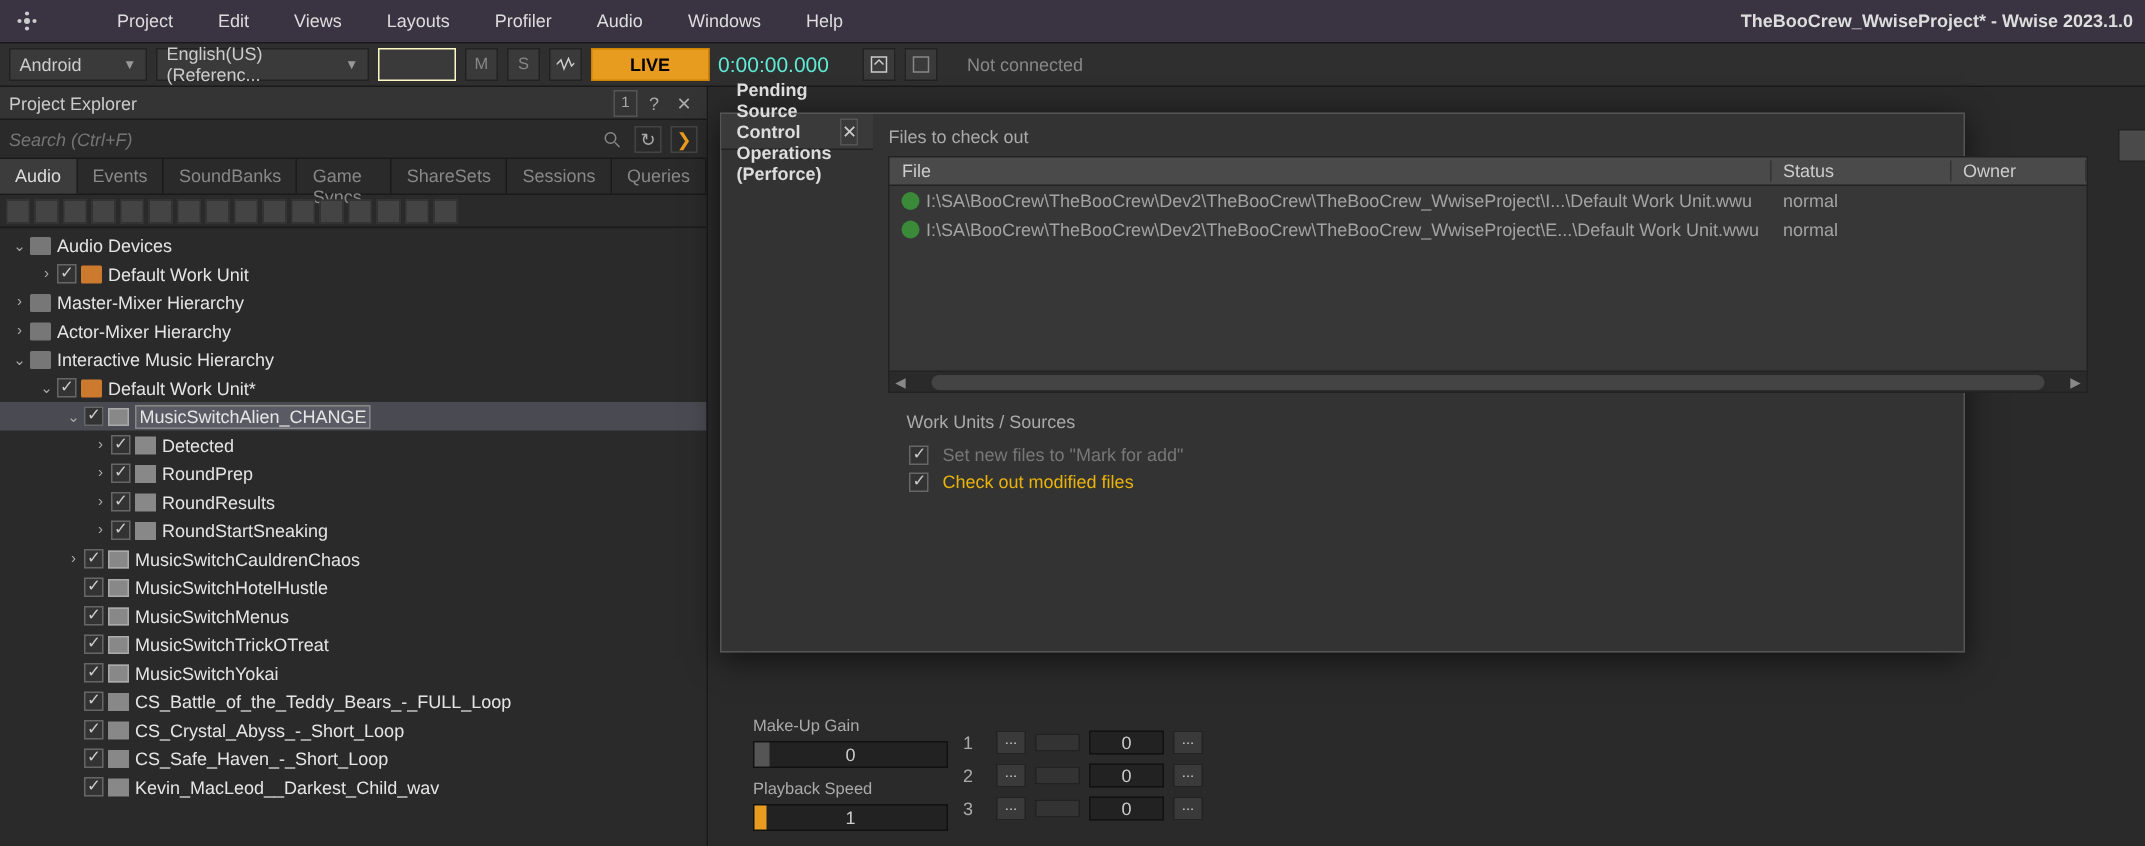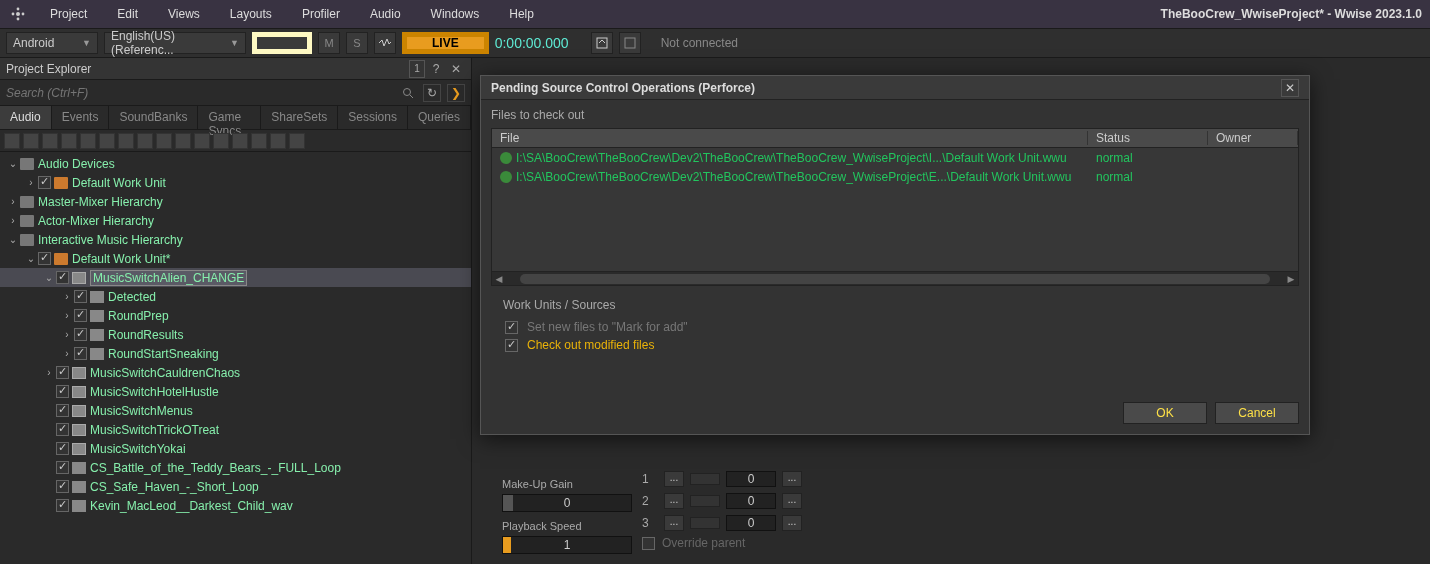--- a/index.html
+++ b/index.html
@@ -1,32 +1,32 @@
 <!DOCTYPE html>
 <html><head>
 <meta charset="utf-8">
 <style>
 * { margin: 0; padding: 0; box-sizing: border-box; font-family: "Segoe UI", Arial, sans-serif; font-size: 12px; }
 body { background: #2a2a2a; color: #ccc; width: 1430px; height: 564px; overflow: hidden; position: relative; }
 
 
-.menubar { height: 28px; background: #393342; display: flex; align-items: center; padding: 0 8px; }
+.menubar { height: 28px; background: #393342; display: flex; align-items: center; padding: 0 8px; gap: 28px; }
 .app-logo { width: 20px; height: 20px; margin-right: 16px; display:flex; align-items:center; justify-content:center; color:#ddd;}
 .menu-items { display: flex; gap: 18px; }
 .menu-item { color: #ddd; cursor: pointer; padding: 4px 6px; }
 .title-right { margin-left: auto; color: #ddd; font-weight: bold; }
 
 
 .toolbar { height: 30px; background: #2f2f2f; border-top:1px solid #1a1a1a; border-bottom:1px solid #1a1a1a; display: flex; align-items: center; padding: 0 6px; gap: 6px; }
 .dropdown { background: #3a3a3a; border:1px solid #222; height: 22px; display:flex; align-items:center; padding:0 6px; color:#ccc; cursor:pointer; }
 .dropdown.platform { width: 92px; }
 .dropdown.lang { width: 142px; }
 .caret { margin-left:auto; font-size:9px; color:#999; }
 .btn-small { width: 22px; height: 22px; background:#3a3a3a; border:1px solid #222; display:flex; align-items:center; justify-content:center; color:#888; cursor:pointer; font-size:11px;}
-.btn-rect { height:22px; padding:0 25px; background:#3a3a3a; border:5px solid #fef9c3; display:flex; align-items:center; color:#ccc; cursor:pointer;}
+.btn-rect { height:22px; padding:0 25px; background:#3a3a3a; border:1px solid #fef9c3; display:flex; align-items:center; color:#ccc; cursor:pointer;}
 .btn-live { background:#e89c1f; color:#000; font-weight:bold; border-color:#cc8400; }
 .time-display { color:#5eead4; font-size:14px; margin-right:16px; }
 .status-text { color:#888; margin-left: 14px; }
 
 
 .left-panel { position:absolute; top:58px; left:0; width:472px; height:506px; background:#2a2a2a; border-right:1px solid #1a1a1a;}
 .panel-header { height:22px; background:#343434; display:flex; align-items:center; padding:0 6px; border-bottom:1px solid #1a1a1a;}
 .panel-header .spacer { flex:1; }
 .hdr-btn { width:18px; height:18px; display:flex; align-items:center; justify-content:center; cursor:pointer; color:#aaa; margin-left:2px;}
 .search-row { height:26px; display:flex; align-items:center; padding:0 6px; gap:4px; background:#2a2a2a; border-bottom:1px solid #1a1a1a;}
@@ -43,55 +43,55 @@
 .tree-row.selected { background:#4a4a52; }
 .tree-row.selected .label-editable { background:#5a5a65; border:1px solid #888; padding:0 2px;}
 .expander { width:14px; text-align:center; color:#aaa; font-size:10px; cursor:pointer;}
 .chk { width:13px; height:13px; border:1px solid #666; background:#333; margin-right:3px; position:relative; cursor:pointer;}
 .chk.checked::after { content:"✓"; position:absolute; top:-2px; left:1px; font-size:11px; color:#ccc;}
 .node-icon { width:14px; height:12px; margin-right:4px; display:inline-block; }
 .ico-folder { background:#777; border-radius:1px;}
 .ico-wu { background:#cc7a2e; border-radius:1px;}
 .ico-switch { background:#888; border:1px solid #aaa;}
 .ico-seg { background:#888;}
-.tree-label {color:#86efac;}
+.tree-label {color:#e5e5e5;}
 .indent { display:inline-block; }
 
 
 .main-area { position:absolute; top:58px; left:472px; right:0; height:506px; background:#2a2a2a;}
 
 .prop-box { position:absolute; left:30px; bottom:2px; width:130px; }
 .prop-label { color:#aaa; font-size:11px; margin-bottom:4px; margin-top:6px;}
 .slider-box { height:18px; background:#222; border:1px solid #111; display:flex; align-items:center; position:relative; margin-bottom:8px;}
 .slider-fill { height:100%; background:#555; width:10px;}
 .slider-fill.orange { background:#e89c1f; width:8px;}
 .slider-val { position:absolute; width:100%; text-align:center; color:#ccc;}
 
 .right-params { position:absolute; left:170px; bottom:14px; width:360px;}
 .param-row { display:flex; align-items:center; height:22px; gap:6px;}
 .param-num { width:16px; color:#aaa;}
 .param-btn { width:20px; height:16px; background:#3a3a3a; border:1px solid #222; color:#ccc; text-align:center; font-size:10px; cursor:pointer;}
 .param-bar { flex:0 0 30px; height:12px; background:#333; border:1px solid #222;}
 .param-val { width:50px; height:16px; background:#222; border:1px solid #111; text-align:center; color:#ccc; line-height:15px;}
 .section-lbl { color:#aaa; margin-top:6px; font-size:11px;}
 .chk-row { display:flex; align-items:center; gap:4px; color:#666; margin-top:2px;}
-.dialog { position:absolute; top:75px; left:480px; width:830px; height:360px; background:#333333; border:1px solid #555; box-shadow:0 4px 20px rgba(0,0,0,0.6); display:flex; flex-direction:column;}
+.dialog { position:absolute; top:75px; left:480px; width:830px; height:360px; background:#333333; border:1px solid #555; box-shadow:0 4px 20px rgba(0,0,0,0.6); display:flex; flex-direction:row;}
 .dlg-title { height:24px; background:#3a3a3a; display:flex; align-items:center; padding:0 10px; border-bottom:1px solid #222;}
 .dlg-title-text { font-weight:bold; color:#ddd;}
 .dlg-close { margin-left:auto; width:18px; height:18px; display:flex; align-items:center; justify-content:center; cursor:pointer; color:#ccc; border:1px solid #555;}
 .dlg-body { flex:1; padding:8px 10px; display:flex; flex-direction:column;}
 .dlg-subtitle { color:#aaa; margin-bottom:6px;}
 .table-hdr { display:flex; background:#4a4a4a; height:20px; align-items:center; border:1px solid #222;}
 .th { padding:0 8px; color:#ccc; border-right:1px solid #333;}
 .th.file { flex:1;}
 .th.status { width:120px;}
 .th.owner { width:90px;}
 .table-body { background:#373737; border:1px solid #222; border-top:none; height:124px; overflow:hidden;}
 .tr { display:flex; height:19px; align-items:center;}
-.td { padding:0 8px; color:#22c55e; white-space:nowrap; overflow:hidden; text-overflow:ellipsis;}
+.td { padding:0 8px; color:#a3a3a3; white-space:nowrap; overflow:hidden; text-overflow:ellipsis;}
 .td.file { flex:1; display:flex; align-items:center; gap:4px;}
 .td.status { width:120px;}
 .td.owner { width:90px;}
 .p4-icon { width:12px; height:12px; border-radius:50%; background:#3a8a3a; flex-shrink:0;}
 .hscroll { height:14px; background:#2a2a2a; border:1px solid #222; border-top:none; display:flex; align-items:center;}
 .hscroll-track { flex:1; height:10px; background:#444; margin:0 14px; border-radius:5px;}
 .hscroll-arrow { width:14px; text-align:center; color:#888; font-size:9px;}
 .section-title { color:#aaa; margin:12px 0 8px 12px;}
 .chk-line { display:flex; align-items:center; gap:6px; margin-left:14px; margin-bottom:4px; color:#eab308;}
 .chk-line.disabled { color:#777;}
@@ -317,20 +317,27 @@
         <span class="expander"></span>
         <span class="chk checked"></span>
         <span class="node-icon ico-seg"></span>
         <span class="tree-label">CS_Battle_of_the_Teddy_Bears_-_FULL_Loop</span>
       </div>
       <div class="tree-row">
         <span class="indent" style="width: 38px;"></span>
         <span class="expander"></span>
         <span class="chk checked"></span>
         <span class="node-icon ico-seg"></span>
+        <span class="tree-label">CS_Crystal_Abyss_-_Short_Loop</span>
+      </div>
+      <div class="tree-row">
+        <span class="indent" style="width: 38px;"></span>
+        <span class="expander"></span>
+        <span class="chk checked"></span>
+        <span class="node-icon ico-seg"></span>
         <span class="tree-label">CS_Safe_Haven_-_Short_Loop</span>
       </div>
       <div class="tree-row">
         <span class="indent" style="width: 38px;"></span>
         <span class="expander"></span>
         <span class="chk checked"></span>
         <span class="node-icon ico-seg"></span>
         <span class="tree-label">Kevin_MacLeod__Darkest_Child_wav</span>
       </div>
     </div>
@@ -363,24 +370,20 @@
         <span class="param-bar"></span>
         <span class="param-val">0</span>
         <span class="param-btn">...</span>
       </div>
       <div class="param-row">
         <span class="param-num">3</span>
         <span class="param-btn">...</span>
         <span class="param-bar"></span>
         <span class="param-val">0</span>
         <span class="param-btn">...</span>
-      </div>
-      <div class="chk-row">
-        <span class="chk"></span>
-        <span>Override parent</span>
       </div>
     </div>
 </div>
 
 <div class="dialog">
   <div class="dlg-title">
     <span class="dlg-title-text">Pending Source Control Operations (Perforce)</span>
     <span class="dlg-close">✕</span>
   </div>
   <div class="dlg-body">

